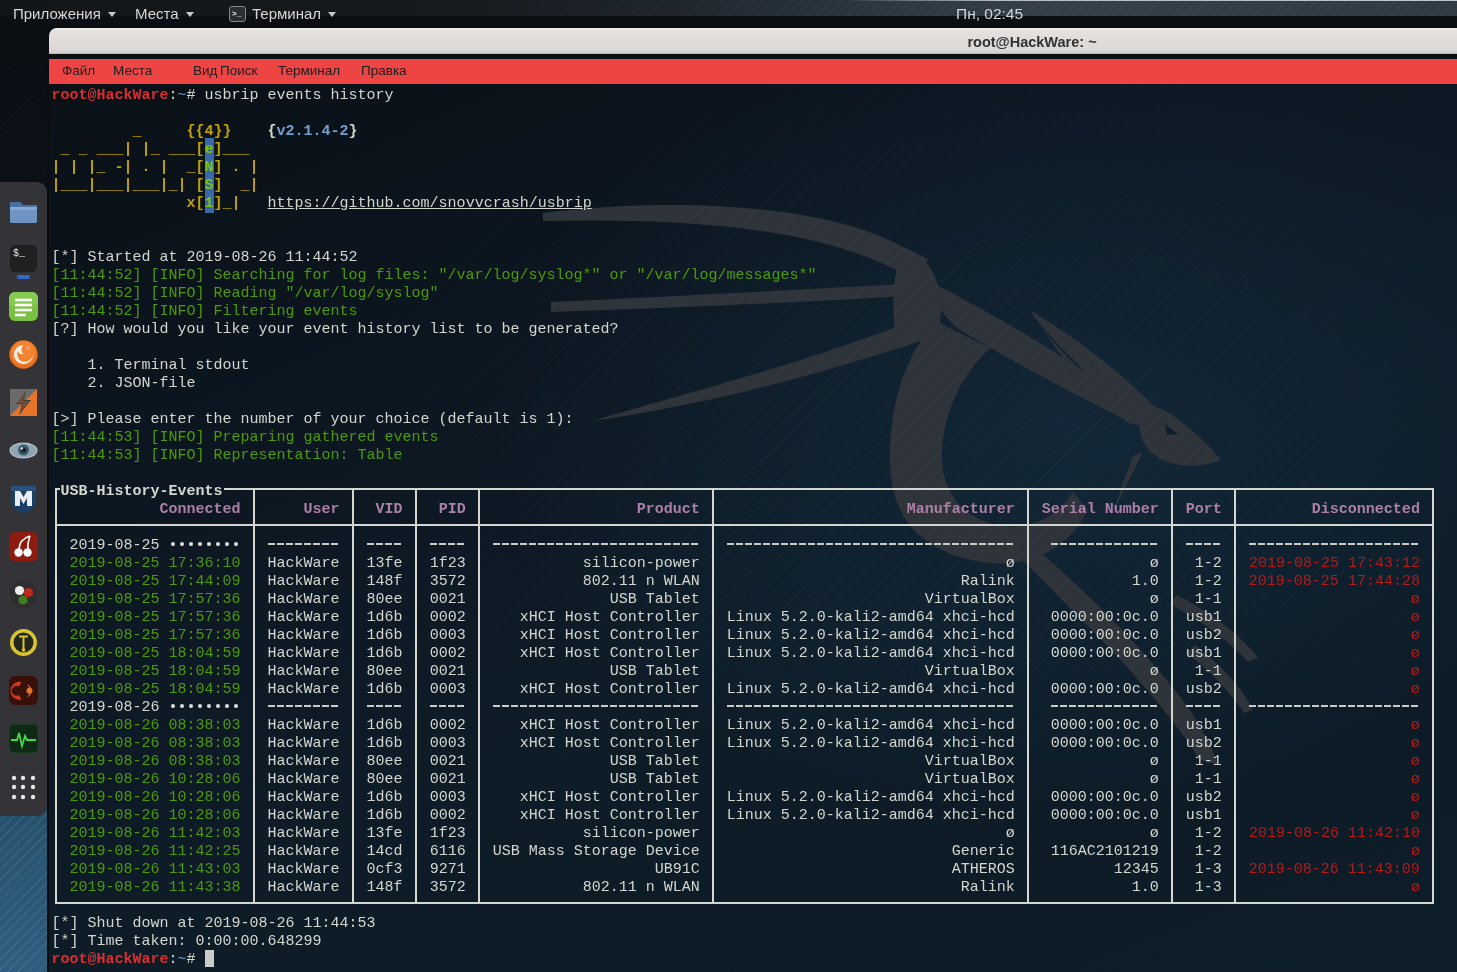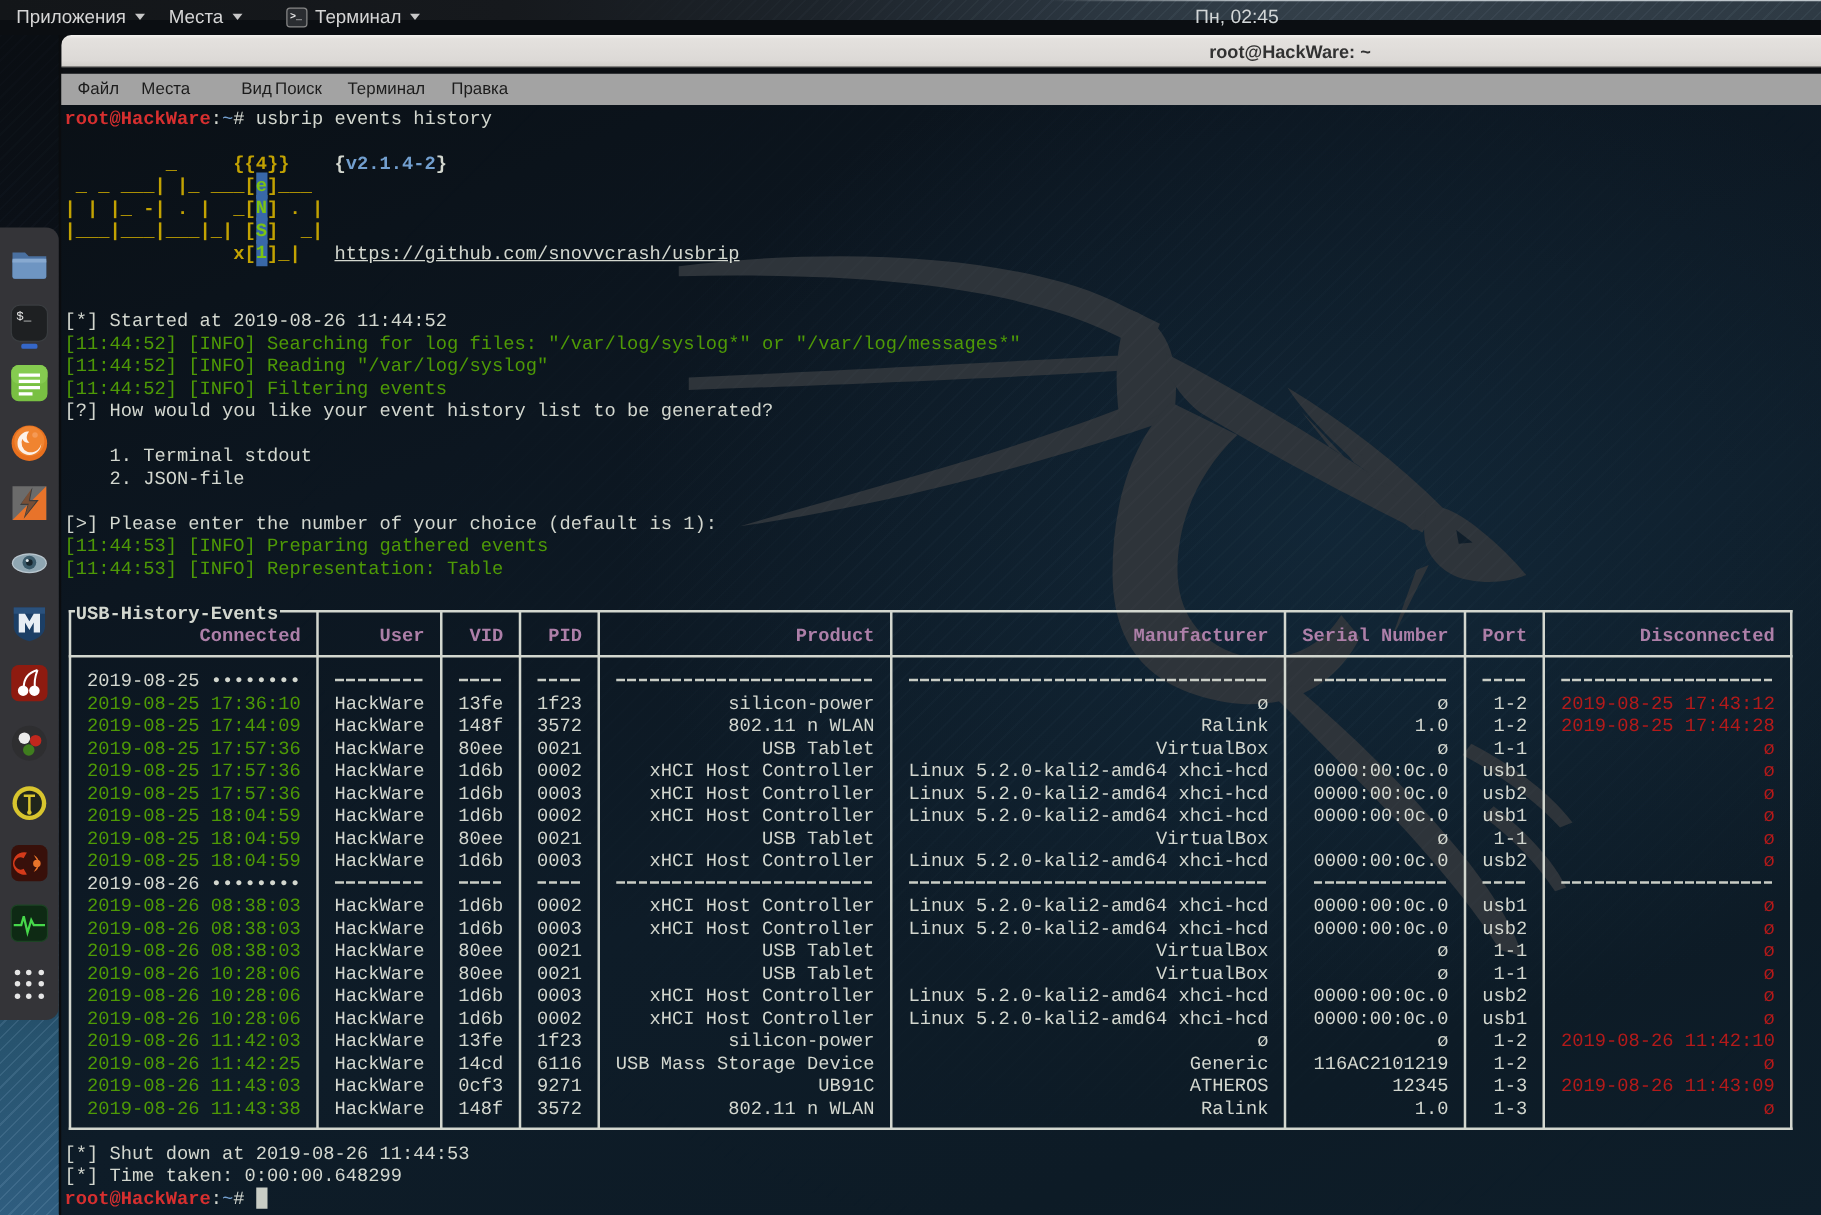--- a/index.html
+++ b/index.html
@@ -13,21 +13,21 @@
 #termico{position:absolute;left:229px;top:6px;width:17px;height:16px;background:#2a2d31;border:1px solid #888;border-radius:3px;color:#e8e8e8;font:bold 8px/14px "Liberation Mono",monospace;text-align:left;padding-left:2px}
 
 #wall{position:absolute;left:0;top:28px;width:50px;height:944px;background:linear-gradient(178deg,#0a0e13 0%,#0c131d 42%,#133048 68%,#27536e 85%,#2f5d7f 100%)}
 #wall:after{content:"";position:absolute;inset:0;background:repeating-linear-gradient(135deg,rgba(170,205,235,0.13) 0 1.3px,rgba(0,0,0,0) 1.3px 7px);-webkit-mask-image:linear-gradient(rgba(0,0,0,0.12) 0%,rgba(0,0,0,0.25) 55%,#000 80%);mask-image:linear-gradient(rgba(0,0,0,0.12) 0%,rgba(0,0,0,0.25) 55%,#000 80%)}
 
 #dock{position:absolute;left:0;top:182px;width:47px;height:634px;background:#343438;border-radius:0 10px 10px 0}
 .dkic{position:absolute;left:8px;width:31px;height:31px}
 
 #titlebar{position:absolute;left:49px;top:28px;width:1408px;height:26px;background:linear-gradient(#f4f2f0 0%,#e4e1de 12%,#dcd9d6 82%,#d2cfcb 100%);border-radius:8px 0 0 0;border-bottom:1px solid #bcb8b4}
 #title{position:absolute;left:983px;top:6px;transform:translateX(-50%);font-weight:bold;font-size:14.5px;color:#323232}
-#menubar{position:absolute;left:49px;top:59px;width:1408px;height:25px;background:#a3a3a3;font-size:13.5px;color:#1c1c1c}
+#menubar{position:absolute;left:49px;top:59px;width:1408px;height:25px;background:#ef4444;font-size:13.5px;color:#1c1c1c}
 #menubar i{position:absolute;top:4px;font-style:normal}
 
 #term{position:absolute;left:49px;top:84px;width:1408px;height:888px;background:
  radial-gradient(760px 540px at 72% 38%,rgba(26,62,88,0.33) 0%,rgba(26,62,88,0.0) 75%),
  linear-gradient(158deg,#0a1016 0%,#0c1620 28%,#0e1c28 58%,#0d1b26 82%,#0e1e2a 100%)}
 #term:after{content:"";position:absolute;inset:0;background:repeating-linear-gradient(135deg,rgba(190,220,240,0.018) 0 1.5px,rgba(0,0,0,0) 1.5px 10px);-webkit-mask-image:radial-gradient(950px 750px at 62% 42%,#000 20%,transparent 78%);mask-image:radial-gradient(950px 750px at 62% 42%,#000 20%,transparent 78%)}
 #dragon{position:absolute;left:0;top:0;pointer-events:none}
 pre#txt{position:absolute;left:2.5px;top:2.5px;font:15px/18px "Liberation Mono",monospace;color:#d3d7cf;white-space:pre}
 pre#txt i{font-style:normal}
 .w{color:#d3d7cf}.wb{color:#d3d7cf;font-weight:bold}

